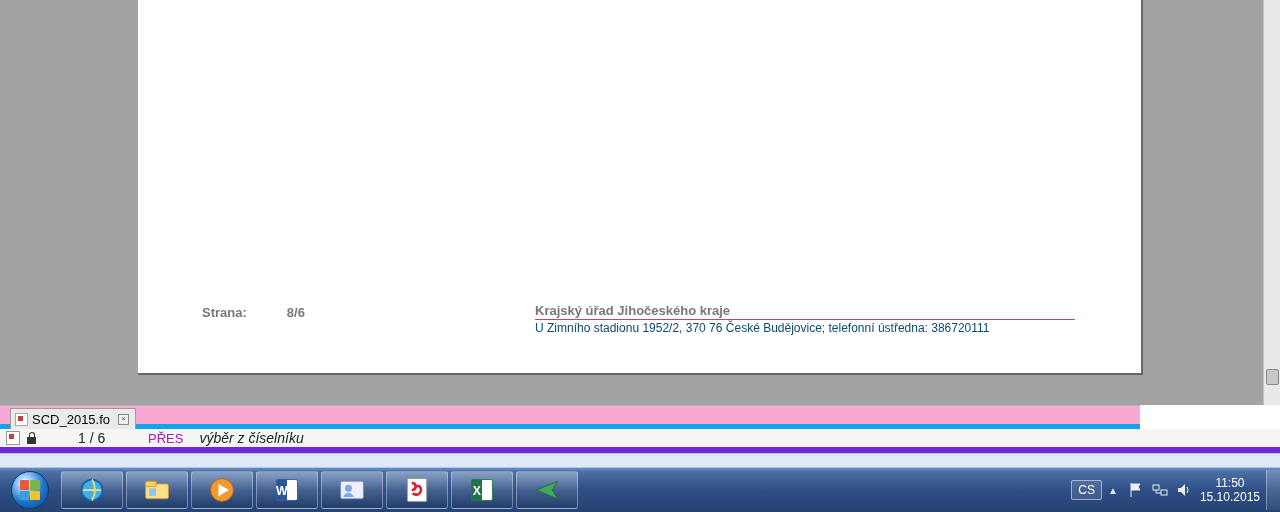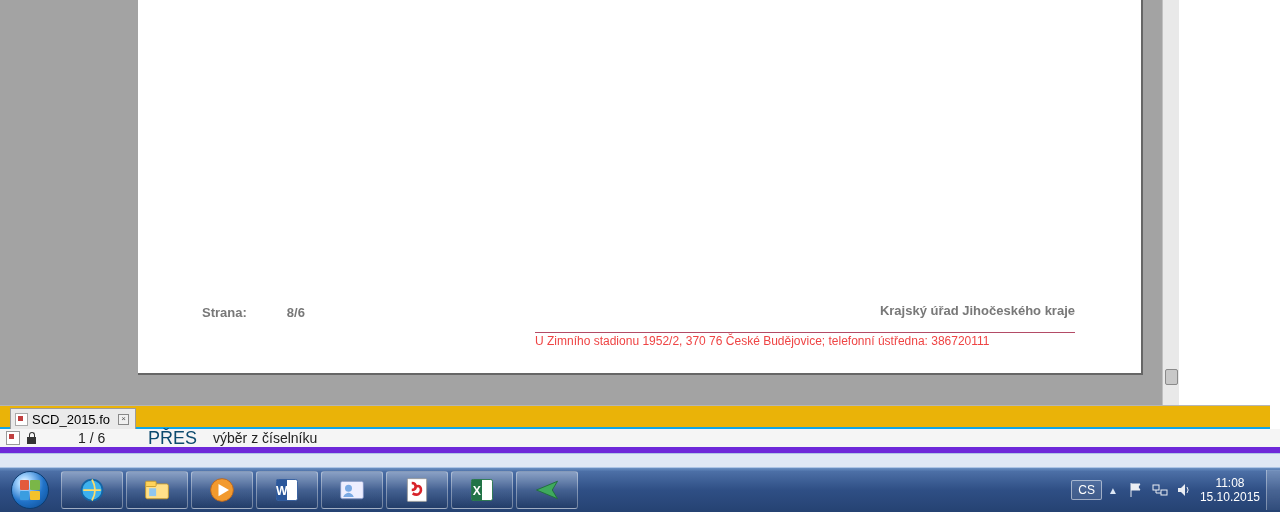--- a/index.html
+++ b/index.html
@@ -1,48 +1,48 @@
 <!DOCTYPE html>
 <html><head>
 <meta charset="utf-8">
 <style>
   * { margin: 0; padding: 0; box-sizing: border-box; }
   body { font-family: "Segoe UI", Tahoma, sans-serif; width: 1280px; height: 512px; overflow: hidden; background: #fff; }
 
-  .app-viewport { position: absolute; left: 0; top: 0; width: 1179px; height: 405px; background: #a3a3a3; }
+  .app-viewport { position: absolute; left: 0; top: 0; width: 1280px; height: 405px; background: #a3a3a3; }
   .page-wrap { position: absolute; left: 10px; right: 20px; top: 0; bottom: 0; overflow: hidden; }
   .scrollbar-vert { position: absolute; right: 0; top: 0; width: 17px; height: 100%; background: #e9e9e9; border-left: 1px solid #c0c0c0; }
   .scroll-thumb { position: absolute; bottom: 20px; left: 2px; width: 13px; height: 16px; background: #c8c8c8; border: 1px solid #8a8a8a; border-radius: 2px; }
 
   .page { background: #fff; position: absolute; left: 128px; top: -320px; width: 1005px; height: 695px; border-right: 2px solid #666; border-bottom: 2px solid #666; }
   .page-inner { position: absolute; inset: 0; }
   .footer-block { position: absolute; bottom: 70px; left: 62px; right: 60px; font-size: 13px; color: #787878; }
   .footer-left { position: absolute; left: 0; top: 0; }
   .footer-left table td { padding-right: 8px; }
   .footer-left .lbl { font-weight: bold; }
   .footer-left .val { font-weight: bold; }
   .footer-right { position: absolute; left: 335px; top: 0; width: 540px; }
-  .org-line { font-weight: bold; border-bottom: 1px solid #b34b66; padding-bottom: 14px; display: block; text-align: right; }
-  .addr-line { font-size: 12px; color:#ef4444; margin-top:1px; }
-
-  .doc-tab-strip { position: absolute; left: 0; top: 405px; width: 1270px; height: 24px; background: #eab308; border-top: 1px solid #b5b5b5; border-bottom: 2px solid #0ea5e9; }
+  .org-line { font-weight: bold; border-bottom: 1px solid #b34b66; padding-bottom: 1px; display: block; }
+  .addr-line { font-size: 12px; color:#0c4a6e; margin-top:1px; }
+
+  .doc-tab-strip { position: absolute; left: 0; top: 405px; width: 1140px; height: 24px; background: #f9a8d4; border-top: 1px solid #b5b5b5; border-bottom: 5px solid #0ea5e9; }
   .doc-tab { position: absolute; left: 10px; top: 2px; height: 21px; background: #eaeaea; border: 1px solid #9c9c9c; border-bottom: none; padding: 1px 6px 0 4px; font-size: 13px; display: flex; align-items: center; gap: 4px; }
   .doc-tab .ficon { width: 13px; height: 13px; background: #fff; border: 1px solid #aaa; position: relative; }
   .doc-tab .ficon::after { content:""; position:absolute; left:2px; top:2px; width:5px; height:5px; background:#c04040; }
   .doc-tab .close { width:11px; height:11px; border:1px solid #888; font-size:8px; line-height:8px; text-align:center; margin-left:4px; color:#555; background:#f0f0f0;}
 
   .status-bar { position: absolute; left: 0; top: 429px; width: 1280px; height: 24px; background: #f5f5f5; border-bottom: 6px solid #6d28d9; display: flex; align-items: center; font-size: 14px; color: #222; }
   .status-bar .sicon { width:14px; height:14px; margin-left:6px; background:#fff; border:1px solid #999; position:relative;}
   .status-bar .sicon.red::after{content:"";position:absolute;left:2px;top:2px;width:5px;height:5px;background:#c04040;}
   .status-bar .lock { width:12px; height:12px; margin-left:6px; position:relative; }
   .status-bar .lock::before{content:"";position:absolute;bottom:0;left:1px;width:9px;height:7px;background:#333;}
   .status-bar .lock::after{content:"";position:absolute;top:0;left:3px;width:4px;height:5px;border:1.5px solid #333;border-bottom:none;border-radius:3px 3px 0 0;}
   .status-bar .pg { margin-left:40px; min-width:40px; }
-  .status-bar .mode { margin-left:30px; color:#0c4a6e; font-size:18px;}
-  .status-bar .desc { margin-left:16px; }
+  .status-bar .mode { margin-left:30px; color:#a21caf; font-size:13px;}
+  .status-bar .desc { margin-left:16px;font-style:italic; }
 
   .spacer { position:absolute; left:0; top:453px; width:1280px; height:15px; background:#dfe8f5; border-top:1px solid #adc5e6; border-bottom:1px solid #adc5e6;}
 
   .taskbar { position: absolute; left: 0; top: 468px; width: 1280px; height: 44px;
     background: linear-gradient(to bottom, #6a90c3 0%, #4c6fa6 8%, #2f4f85 50%, #254272 100%);
     display: flex; align-items: center; }
   .start-btn { width:55px; height:44px; display:flex; align-items:center; justify-content:center; margin-left:2px;}
   .start-orb { width:38px; height:38px; border-radius:50%;
     background: radial-gradient(circle at 35% 30%, #fff 0%, #a6d5ff 18%, #2173c9 55%, #0a478d 100%);
     border:1px solid #0b3d72; display:grid; grid-template-columns:1fr 1fr; grid-template-rows:1fr 1fr; gap:1px; padding:8px;}
@@ -186,18 +186,18 @@
     <svg class="ticon" viewBox="0 0 16 16">
         <rect x="1" y="3" width="6" height="5" fill="none" stroke="#fff"></rect>
         <rect x="9" y="8" width="6" height="5" fill="none" stroke="#fff"></rect>
         <path d="M4 8v3h5" stroke="#fff" fill="none"></path>
       </svg>
     <svg class="ticon" viewBox="0 0 16 16">
         <polygon points="2,6 5,6 9,2 9,14 5,10 2,10" fill="#fff"></polygon>
         <path d="M11 5a5 5 0 010 6" stroke="#fff" fill="none"></path>
       </svg>
     <div class="clock">
-      <div>11:08</div>
+      <div>11:50</div>
       <div>15.10.2015</div>
     </div>
     <div class="showdesk"></div>
   </div>
 </div>
 
 </body></html>

